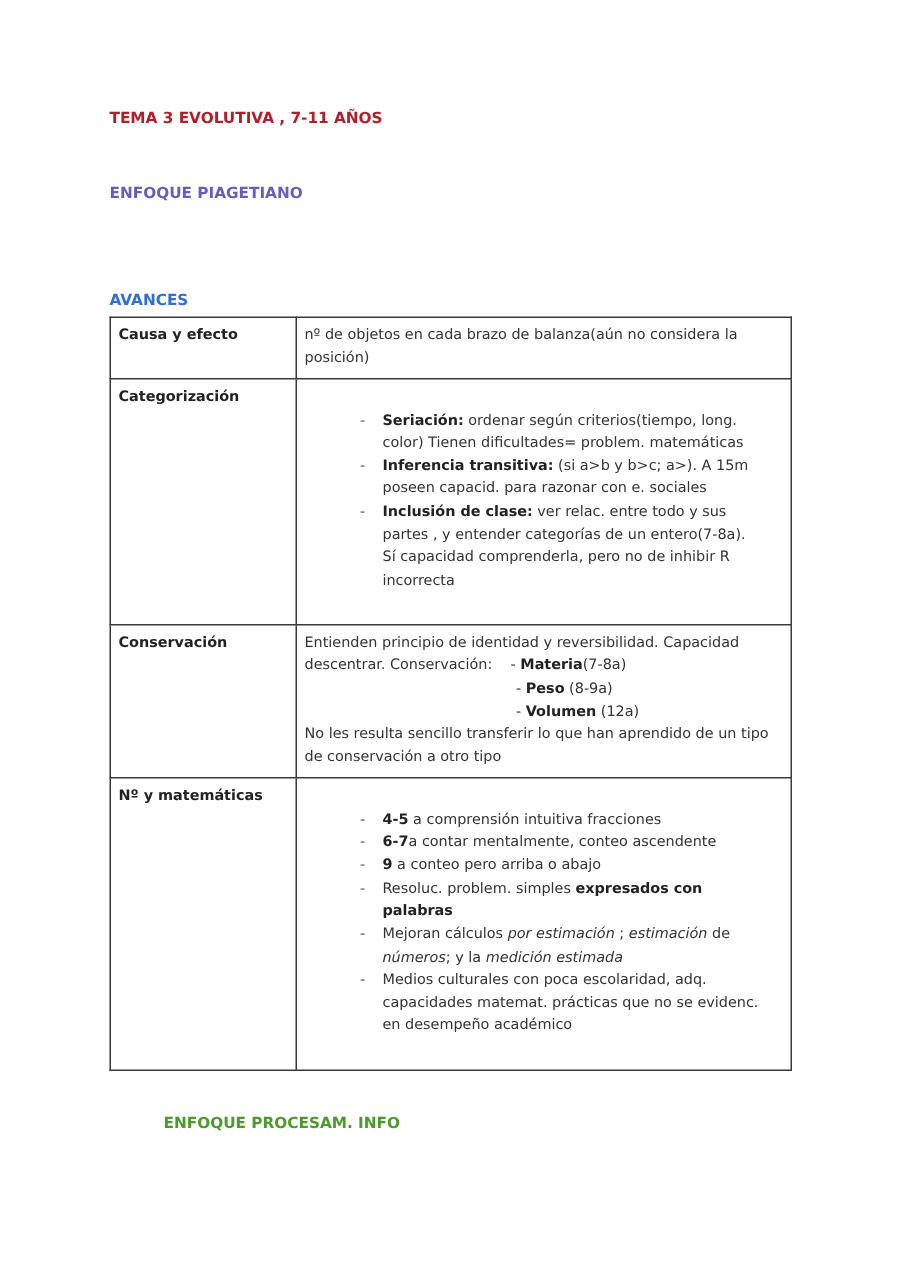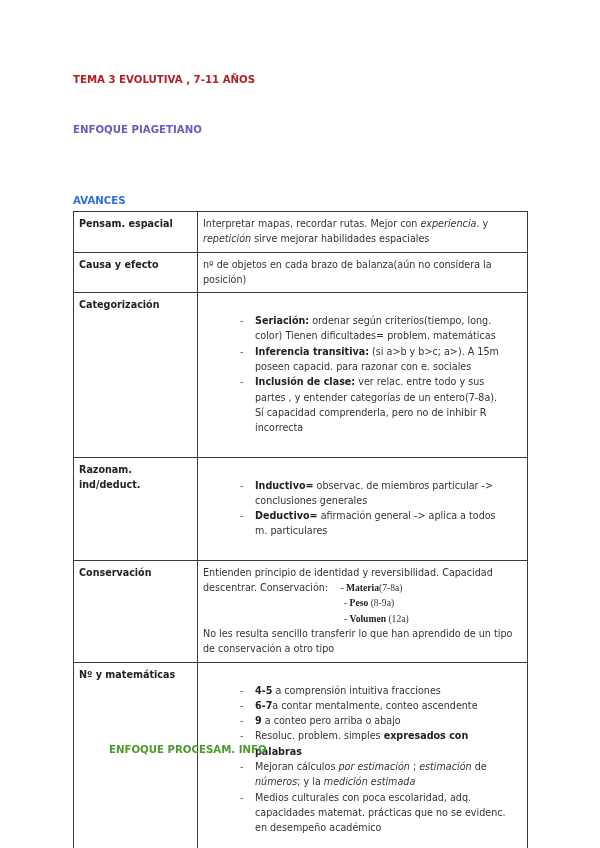--- a/index.html
+++ b/index.html
@@ -28,59 +28,46 @@
       padding: 4px 5px 5px 5px;
     }
     td.label { width: 113px; font-weight: bold; color: #222; }
     td.content { padding-left: 5px; }
     ul.dash { list-style: none; margin: 16px; padding: 0; }
     ul.dash li { position: relative; padding-left: 36px; }
     ul.dash li::before {
       content: "-"; position: absolute; left: 21px; top: 0; font-weight: normal; color: #555;
     }
     b { color: #222; }
-    .sub { display: block; padding-left: 141px; font-family: Liberation Serif, serif; }
+    .sub { display: block; padding-left: 141px; }
     .sub.first { display: inline; padding-left: 0; }
     .r1 { height: 33px; } .r2 { height: 31px; } .r3 { height: 108px; }
     .r4 { height: 64px; } .r5 { height: 92px; margin-left: 40px; } .r6 { height: 139px; }
   </style>
 </head>
 <body>
 
 <div class="page">
   <div class="h h-title">TEMA 3 EVOLUTIVA ,  7-11 AÑOS</div>
   <div class="h h-piaget">ENFOQUE PIAGETIANO</div>
   <div class="h h-avances">AVANCES</div>
 
   <table class="adv">
     <tbody>
-        <tr class="r1">
-      <td class="label">Pensam. espacial</td>
-      <td class="content"><span>Interpretar mapas, recordar rutas. Mejor con </span><i>experiencia</i><span>. y </span><i>repetición</i><span> sirve mejorar habilidades espaciales</span></td>
-    </tr>
     <tr class="r2">
       <td class="label">Causa y efecto</td>
       <td class="content">nº de objetos en cada brazo de balanza(aún no considera la posición)</td>
     </tr>
     <tr class="r3">
       <td class="label">Categorización</td>
       <td class="content">
         <ul class="dash">
           <li><b>Seriación:</b><span> ordenar según criterios(tiempo, long. color) Tienen dificultades= problem. matemáticas</span></li>
           <li><b>Inferencia transitiva:</b><span>  (si a&gt;b y b&gt;c; a&gt;). A 15m poseen capacid. para razonar con e. sociales</span></li>
           <li><b>Inclusión de clase:</b><span> ver relac. entre todo y sus partes , y entender categorías de un entero(7-8a). Sí capacidad comprenderla, pero no de inhibir R incorrecta</span></li>
-        </ul>
-      </td>
-    </tr>
-    <tr class="r4">
-      <td class="label">Razonam. ind/deduct.</td>
-      <td class="content">
-        <ul class="dash">
-          <li><b>Inductivo=</b><span> observac. de miembros particular -&gt; conclusiones generales</span></li>
-          <li><b>Deductivo=</b><span>  afirmación general -&gt; aplica a todos m. particulares</span></li>
         </ul>
       </td>
     </tr>
     <tr class="r5">
       <td class="label">Conservación</td>
       <td class="content">
         <span>Entienden principio de identidad y reversibilidad. Capacidad descentrar. Conservación:</span>&nbsp;&nbsp;&nbsp;&nbsp;<span class="sub first">- <b>Materia</b><span>(7-8a)</span></span>
         <span class="sub">- <b>Peso</b><span> (8-9a)</span></span>
         <span class="sub">- <b>Volumen</b><span> (12a)</span></span>
         <span>No les resulta sencillo transferir lo que han aprendido de un tipo de conservación a otro tipo</span>

